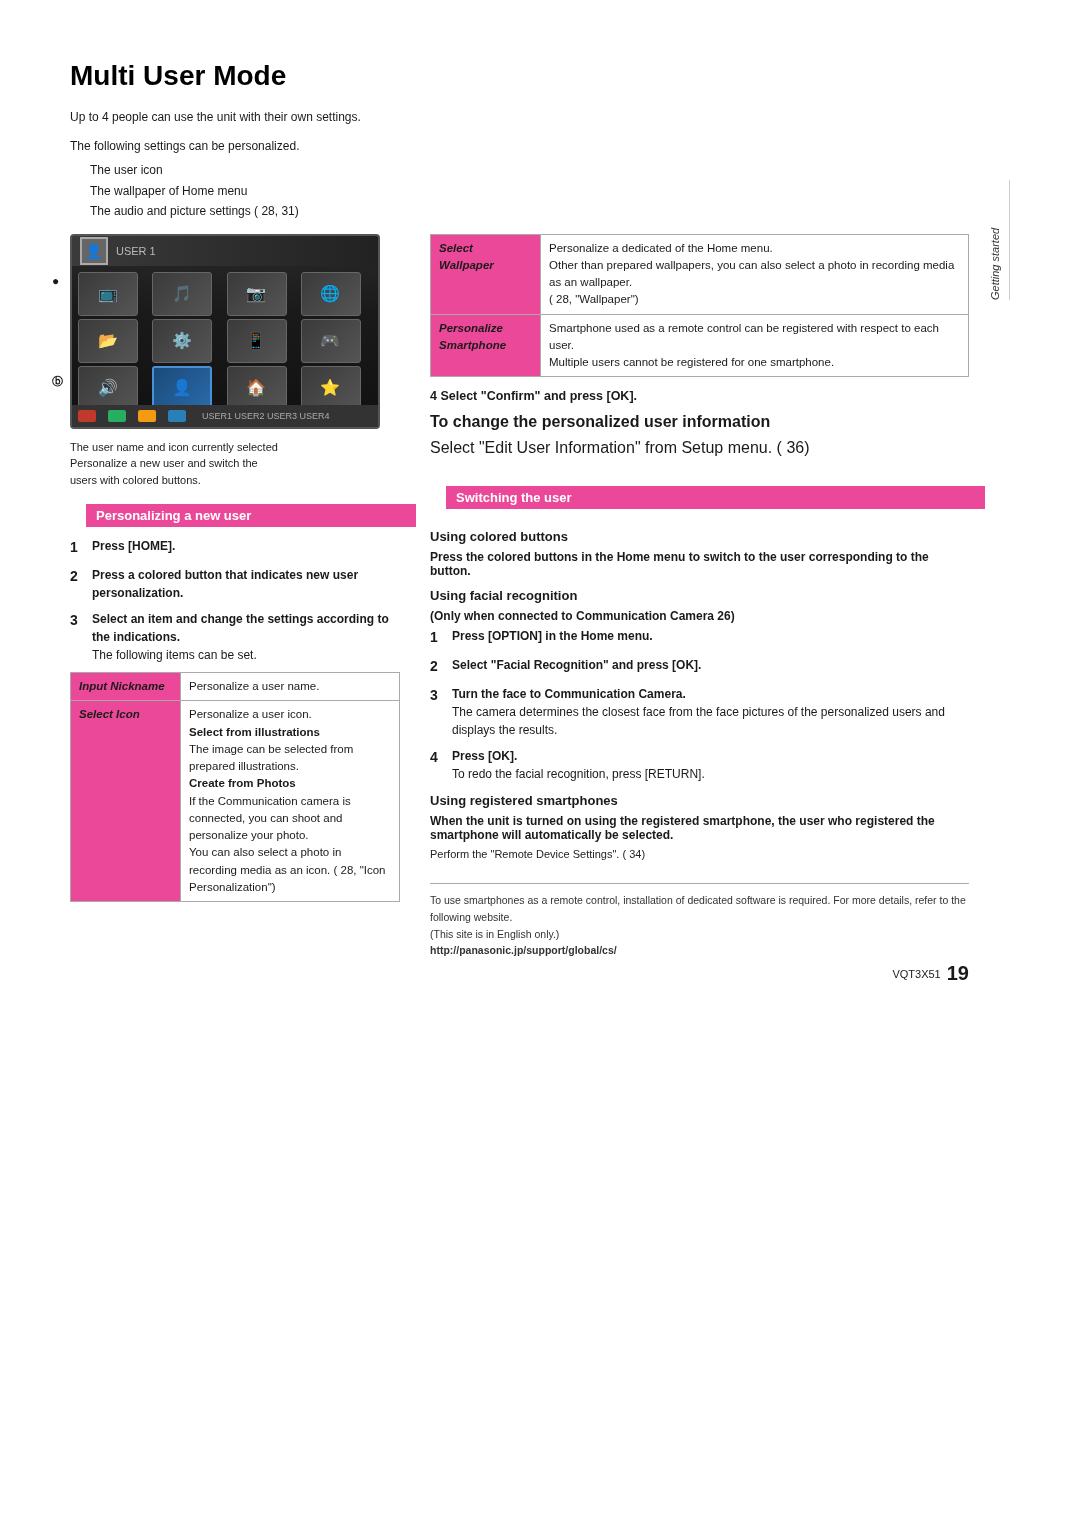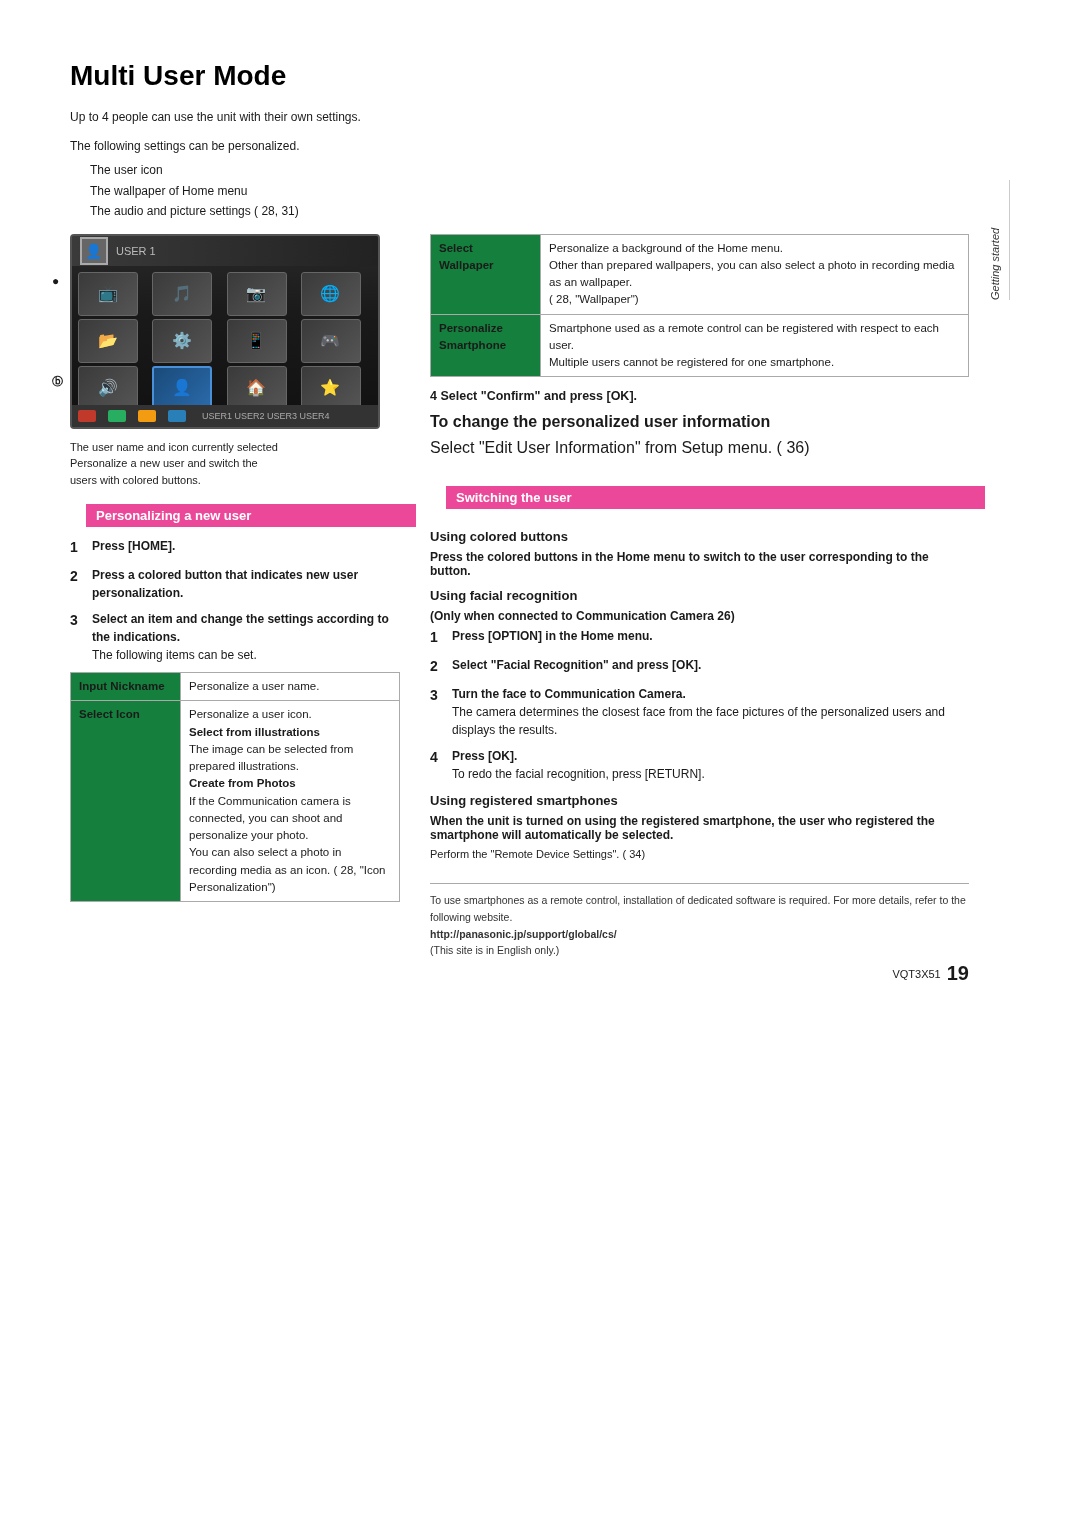--- a/index.html
+++ b/index.html
@@ -181,21 +181,22 @@
     }
     .info-table td {
       border: 1px solid #aaa;
       padding: 5px 8px;
       vertical-align: top;
       line-height: 1.5;
     }
     .info-table td:first-child {
       font-weight: bold;
       width: 110px;
-      background: #15803d;
+      background: #ec4899;
+      font-style: italic;
     }
     
     .sub-heading {
       font-weight: bold;
       font-size: 13px;
       margin: 10px 0 6px 0;
     }
     .note-text {
       font-size: 11px;
       color: #222;
@@ -346,21 +347,21 @@
 
       <div class="right-col">
 
         
         <div class="right-table-wrapper">
           <table class="info-table">
             <tbody>
               <tr>
                 <td><strong>Select<br>Wallpaper</strong></td>
                 <td>
-                  <span>Personalize a background of the Home menu.</span><br>
+                  <span>Personalize a dedicated of the Home menu.</span><br>
                   <span>Other than prepared wallpapers, you can also select a photo in recording media as an wallpaper.</span><br>
                   <span>( 28, "Wallpaper")</span>
                 </td>
               </tr>
               <tr>
                 <td><strong>Personalize<br>Smartphone</strong></td>
                 <td>
                   <span>Smartphone used as a remote control can be registered with respect to each user.</span><br>
                   <span>Multiple users cannot be registered for one smartphone.</span>
                 </td>
@@ -417,22 +418,22 @@
           </span>
         </div>
 
         <div class="sub-heading">Using registered smartphones</div>
         <div class="bold-step-text">When the unit is turned on using the registered smartphone, the user who registered the smartphone will automatically be selected.</div>
         <div class="note-text">Perform the "Remote Device Settings". (  34)</div>
 
         
         <div class="footer-note">
           <p>To use smartphones as a remote control, installation of dedicated software is required. For more details, refer to the following website.</p>
+          <p>(This site is in English only.)</p>
           <p><strong>http://panasonic.jp/support/global/cs/</strong></p>
-          <p>(This site is in English only.)</p>
         </div>
 
         
         <div style="display:flex; justify-content:flex-end; align-items:center; margin-top:3px;">
           <span style="font-size:11px; margin-right:6px;">VQT3X51</span>
           <span class="page-num-big">19</span>
         </div>
 
       </div>
     </div>

